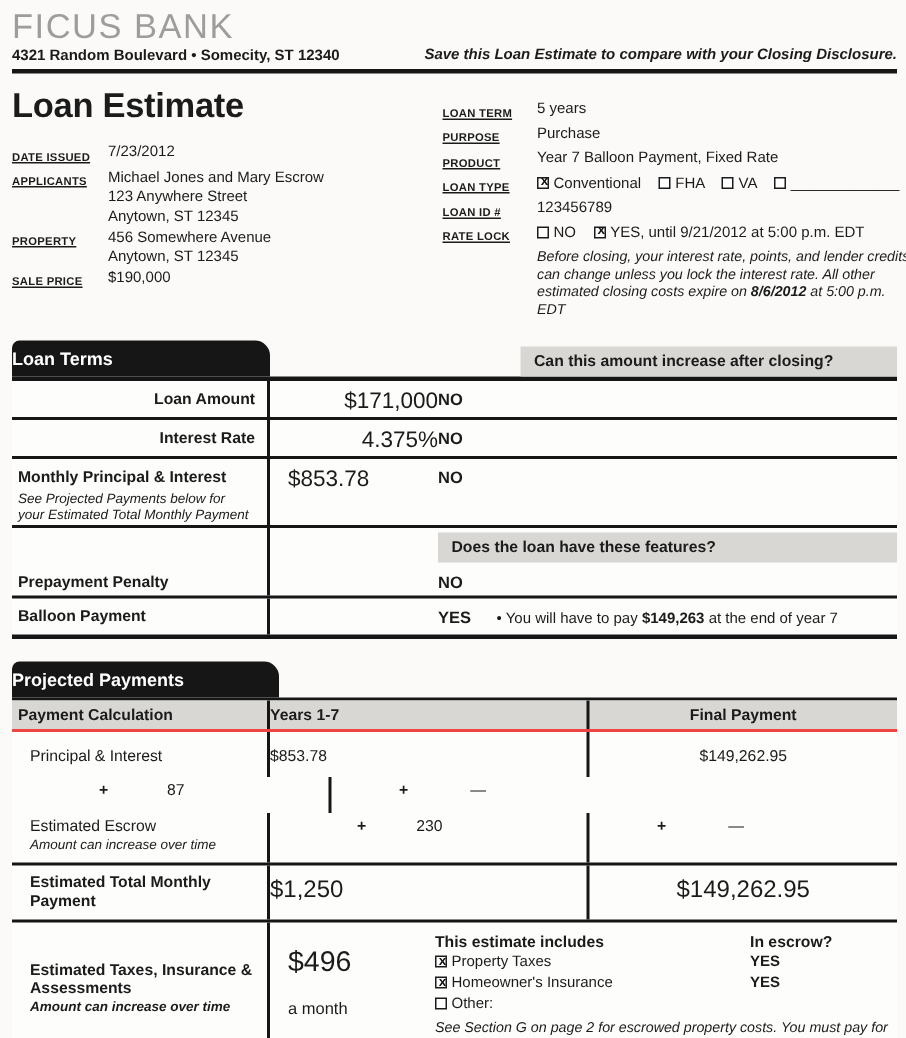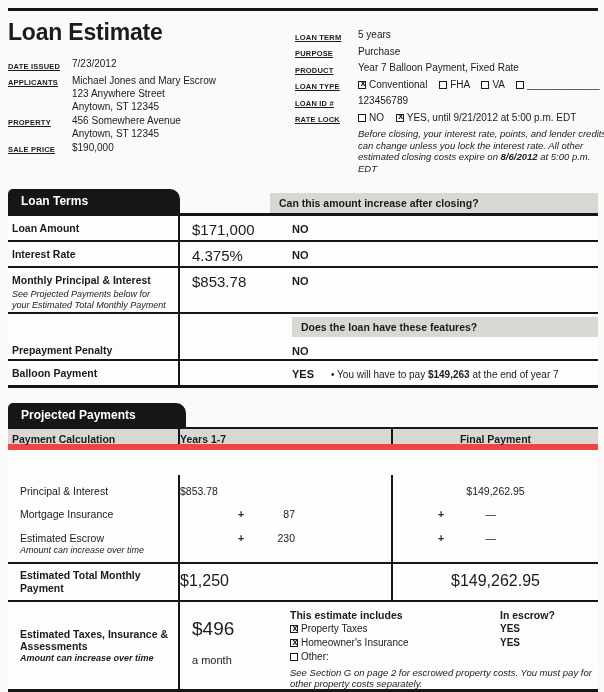--- a/index.html
+++ b/index.html
@@ -23,49 +23,49 @@
   .dval { line-height:13px; }
   .info-right { flex:1; padding-top:17px; }
   .info-right .dlabel { width:63px; }
   .cb { display:inline-block; width:8px; height:8px; border:1px solid #1b1b1b; position:relative; vertical-align:-1px; margin-right:3px; background:#fff; }
   .cb.on::after { content:"x"; position:absolute; left:-0.5px; top:-2.5px; width:9px; text-align:center; font-size:9px; font-weight:bold; line-height:9px; color:#111; }
   .ml { margin-left:9px; }
   .rl-note { font-style:italic; font-size:9.5px; line-height:11.5px; margin-left:63px; margin-top:2px; width:252px; }
 
   
   .tabrow { display:flex; align-items:flex-end; margin-top:15px; }
-  .tab { background:#161616; color:#fff; font-weight:bold; font-size:12px; height:24px; line-height:25px; border-radius:5px 10px 0 0; padding-left:13px; }
+  .tab { background:#161616; color:#fff; font-weight:bold; font-size:12px; height:24px; line-height:25px; border-radius:5px 10px 0 0; }
   .tab.lt { width:172px; }
   .tab.pp { width:178px; }
-  .tabrow .graybar { width:328px; margin-left:auto; }
+  .tabrow .graybar { width:251px; margin-left:auto; }
   .graybar { background:#d8d7d4; height:20px; line-height:20px; font-weight:bold; font-size:10.5px; padding-left:9px; }
 
   
   .lt-table { border-top:3px solid #161616; border-bottom:3.5px solid #161616; background:#fdfdfc; }
   .lt-row { display:flex; border-bottom:2px solid #161616; }
   .lt-row.nb { border-bottom:none; }
   .lt-label { width:172px; flex-shrink:0; border-right:2.5px solid #161616; padding:6px 8px 4px 4px; font-weight:bold; font-size:10.5px; line-height:12px; }
   .lt-sub { font-weight:normal; font-style:italic; font-size:9px; line-height:10.5px; margin-top:3px; }
   .lt-value { width:112px; flex-shrink:0; font-size:15px; padding:5px 0 0 12px; }
   .lt-answer { flex:1; font-weight:bold; font-size:11px; padding-top:7px; display:flex; align-items:flex-start; }
-  .r26 { height:26px; } .r54 { height:46px; } .r24 { height:24px; } .r23 { height:23px; }
+  .r26 { height:26px;text-align:right; } .r54 { height:46px; } .r24 { height:24px; } .r23 { height:23px; }
   .lt-row.features .lt-answer { padding:0; }
   .lt-row.features .graybar { flex:1; margin-top:3px; }
   .balloon-detail { font-weight:normal; font-size:10px; margin-left:17px; padding-top:1px; }
 
   
   .pp-table { border-top:2.5px solid #161616; border-bottom:3.5px solid #161616; background:#fdfdfc; }
   .c1 { width:172px; flex-shrink:0; border-right:2.5px solid #161616; padding-left:4px; }
   .c2 { width:213px; flex-shrink:0; border-right:2.5px solid #161616; }
   .c3 { flex:1; text-align:center; }
-  .pp-hrow { display:flex; background:#d8d7d4; border-bottom:6px solid #ef4444; font-weight:bold; font-size:10.5px; height:21px; line-height:21px; }
+  .pp-hrow { display:flex; background:#d8d7d4; border-bottom:2px solid #ef4444; font-weight:bold; font-size:10.5px; height:21px; line-height:21px; }
   .pp-row { display:flex; font-size:10.5px; }
   .pp-row .c1 { padding-left:12px; }
   .pp-row.first { padding:0; }
-  .pp-row.first > div { padding-top:10px; height:30px;margin-top:25px; }
+  .pp-row.first > div { padding-top:10px; height:30px; }
   .pp-row.plusrow > div { height:24px; padding-top:3px; }
   .pp-row.plusrow .c2, .pp-row.plusrow .c3 { position:relative; text-align:left; }
   .pp-row.escrow > div { height:33px; }
   .plus { position:absolute; left:58px; top:3px; font-weight:bold; }
   .pv { position:absolute; left:70px; top:3px; width:45px; text-align:right; }
   .plusf { position:absolute; left:45px; top:3px; font-weight:bold; }
   .pvf { position:absolute; left:58px; top:3px; width:45px; text-align:right; }
   .sub-it { font-style:italic; font-size:9px; line-height:10px; margin-top:1px; }
   .pp-row.total { border-top:2.5px solid #161616; }
   .pp-row.total > div { height:36px; }
@@ -83,20 +83,27 @@
   .item { display:flex; font-size:10px; line-height:14px; }
   .item .inc-left { font-weight:normal; }
   .item-escrow { font-weight:bold; }
   .tax-note { font-style:italic; font-size:9.5px; line-height:11px; margin-top:3px; width:318px; }
 </style>
 </head>
 <body>
 
 <div class="page">
 
+  <div class="hdr">
+    <div>
+      <div class="bank-name">FICUS BANK</div>
+      <div class="bank-addr">4321 Random Boulevard  •  Somecity, ST 12340</div>
+    </div>
+    <div class="save-note">Save this Loan Estimate to compare with your Closing Disclosure.</div>
+  </div>
   <div class="rule"></div>
 
   <div class="info">
     <div class="info-left">
       <div class="title">Loan Estimate</div>
       <div class="drow">
         <div class="dlabel">DATE ISSUED</div>
         <div class="dval">7/23/2012</div>
       </div>
       <div class="drow">
@@ -209,21 +216,20 @@
       <div class="c1">Payment Calculation</div>
       <div class="c2">Years 1-7</div>
       <div class="c3">Final Payment</div>
     </div>
     <div class="pp-row first">
       <div class="c1">Principal &amp; Interest</div>
       <div class="c2">$853.78</div>
       <div class="c3">$149,262.95</div>
     </div>
     <div class="pp-row plusrow">
-      <div class="c1">Mortgage Insurance</div>
       <div class="c2">
         <span class="plus">+</span>
         <span class="pv">87</span>
       </div>
       <div class="c3">
         <span class="plusf">+</span>
         <span class="pvf">—</span>
       </div>
     </div>
     <div class="pp-row plusrow escrow">

